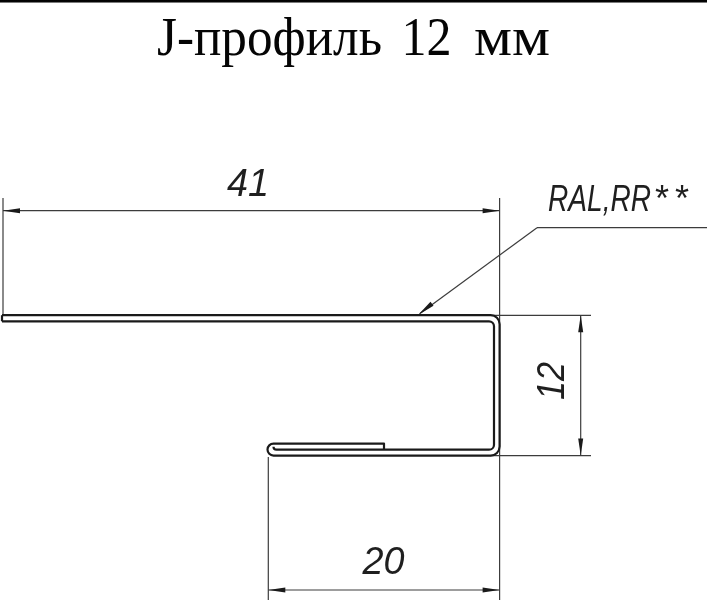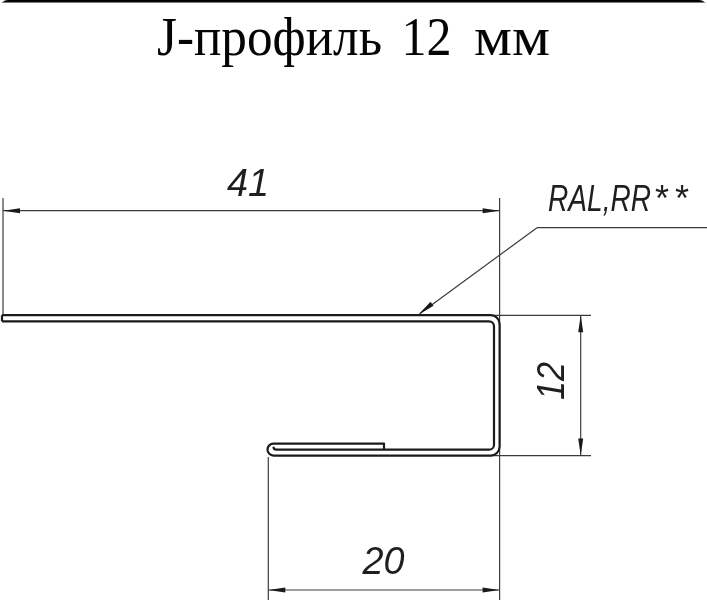--- a/index.html
+++ b/index.html
@@ -1,16 +1,16 @@
 <!DOCTYPE html>
 <html><head>
 <meta charset="utf-8">
 <style>
   html,body{margin:0;padding:0;background:#fff;}
-  .page{position:relative;width:707px;height:600px;overflow:hidden;background:#fff;border-radius:8px;}
+  .page{position:relative;width:707px;height:600px;overflow:hidden;background:#fff;}
   svg{display:block;}
   text{font-family:"Liberation Sans", sans-serif;}
 </style>
 </head>
 <body>
 <div class="page">
 <svg width="707" height="600" viewBox="0 0 707 600" xmlns="http://www.w3.org/2000/svg">
   <defs>
     <linearGradient id="topfade" x1="0" y1="0" x2="0" y2="1">
       <stop offset="0" stop-color="#000"></stop>

